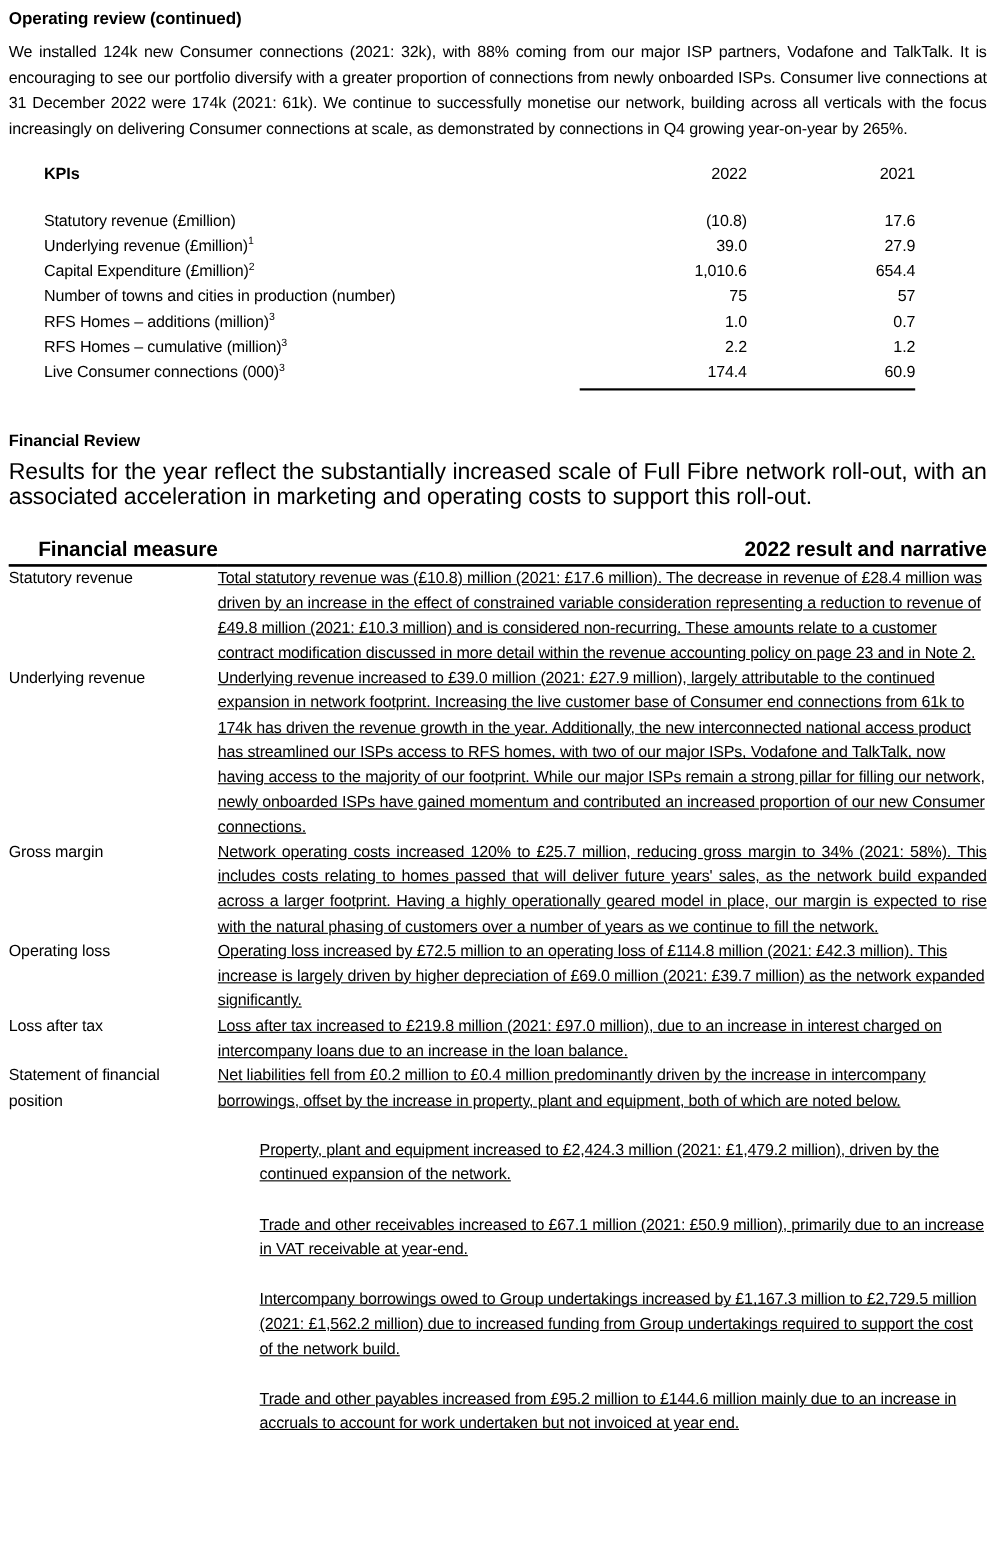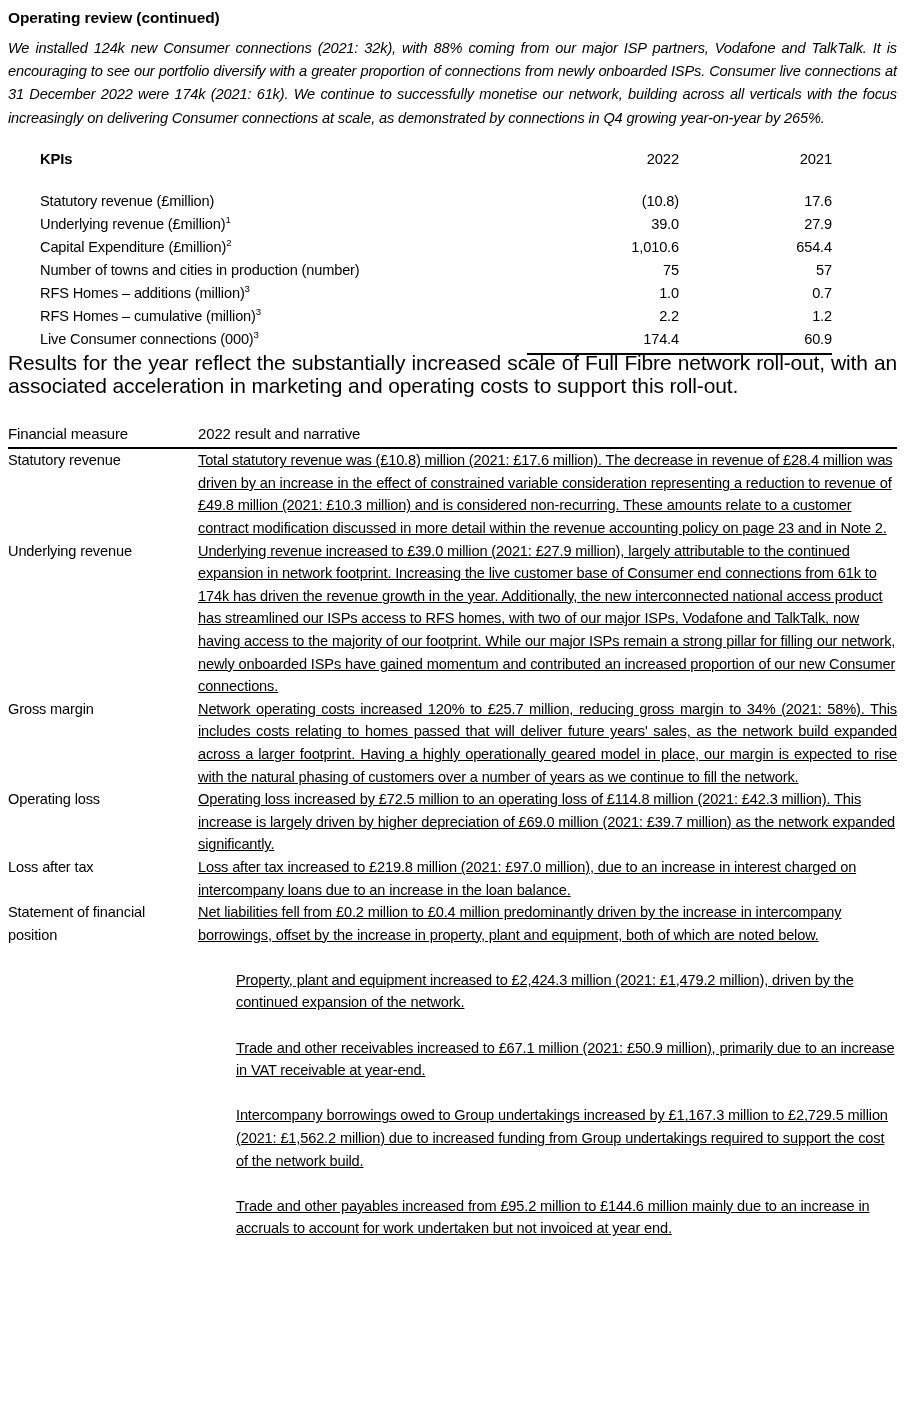--- a/index.html
+++ b/index.html
@@ -40,21 +40,20 @@
   }
 
   
   .intro {
     font-size: 14.6px;
     line-height: 23.2px;
     text-align: justify;
     margin: 9px 0 0 0;
     padding-right: 0px;
     letter-spacing: -0.15px;
-    font-style: italic;
   }
   .fin-intro {
     font-size: 21px;
     line-height: 23.2px;
     text-align: justify;
     margin: 0 0 0 0;
     letter-spacing: -0.15px;
   }
 
   
@@ -120,23 +119,23 @@
     margin-top: 27px;
   }
   table.fm {
     border-collapse: collapse;
     width: 889px;
     font-size: 14.6px;
     letter-spacing: -0.15px;
     table-layout: fixed;
   }
   table.fm th {
-    font-weight: normal;
-    text-align: left;
-    font-size: 15px;
+    font-weight: bold;
+    text-align: right;
+    font-size: 19px;
     padding: 0 0 3px 0;
     border-bottom: 2.2px solid #000;
     vertical-align: bottom;
     line-height: 20px;
   }
   table.fm td {
     vertical-align: top;
     padding: 0;
     line-height: 22.6px;
   }
@@ -223,20 +222,21 @@
           <tr>
             <td class="kpi-label">Live Consumer connections (000)<sup>3</sup></td>
             <td class="kpi-num">174.4</td>
             <td class="kpi-num">60.9</td>
           </tr>
         </tbody>
     </table>
     <div class="kpi-rule"></div>
   </div>
 
+  <h2 class="h-section fin-review-head">Financial Review</h2>
 
   <p class="fin-intro">Results for the year reflect the substantially increased scale of Full Fibre network roll-out, with an associated acceleration in marketing and operating costs to support this roll-out.</p>
 
   <div class="fm-wrap">
     <table class="fm">
       <colgroup>
         <col style="width:190px">
         <col style="width:699px">
       </colgroup>
       <thead>

